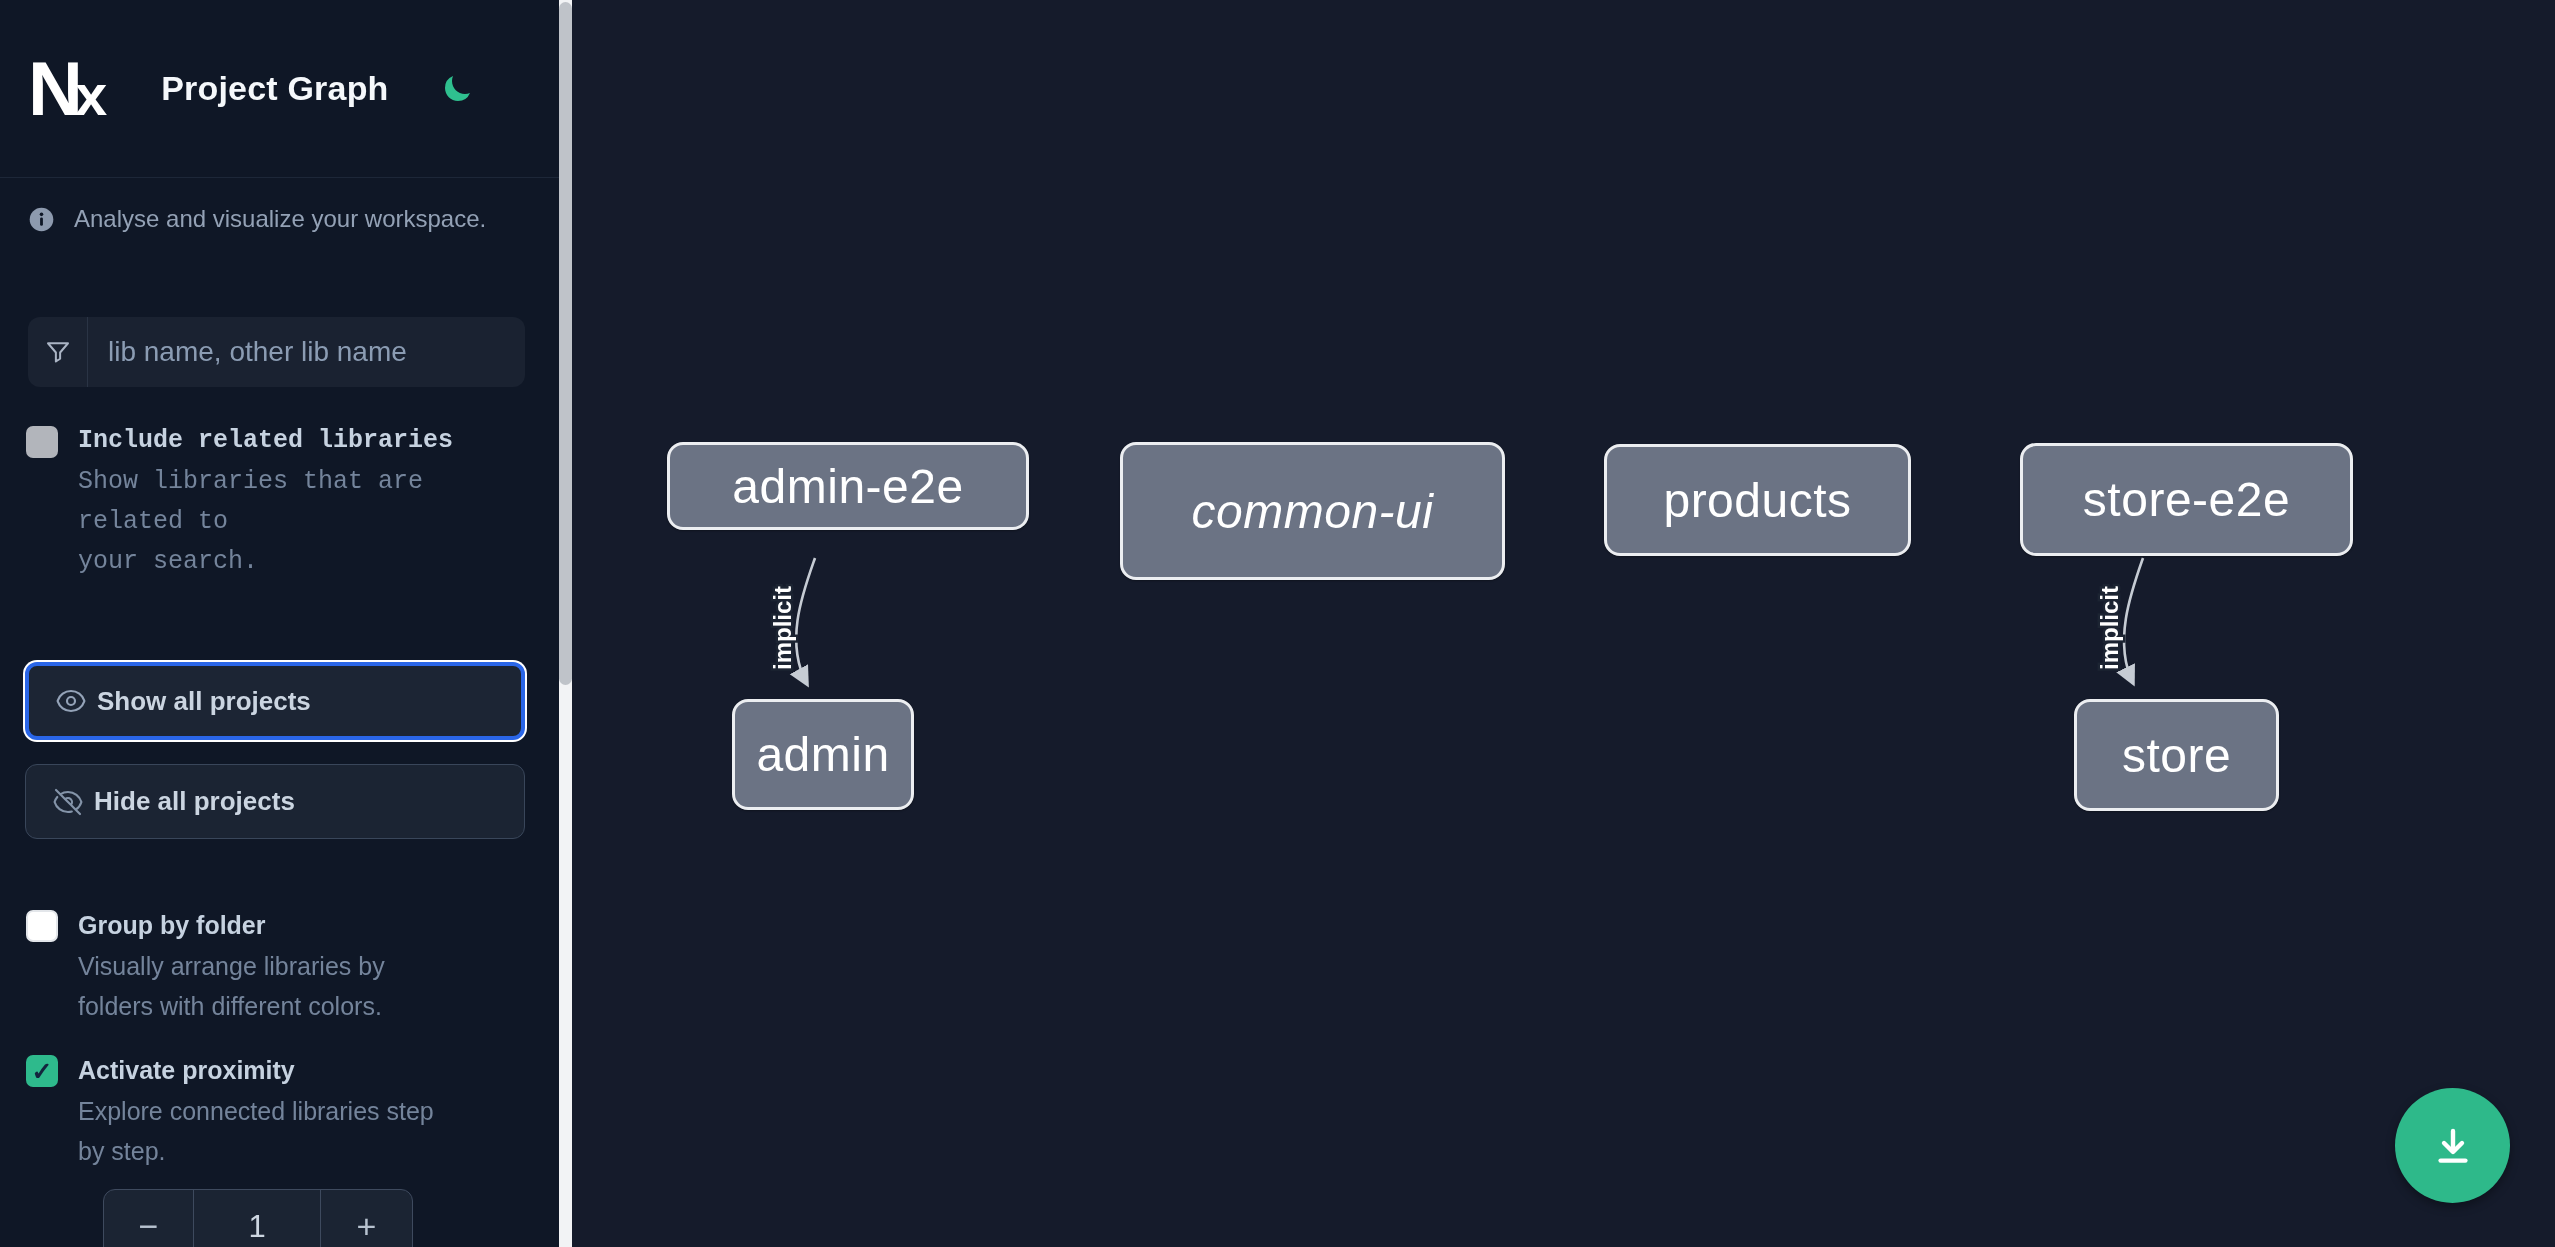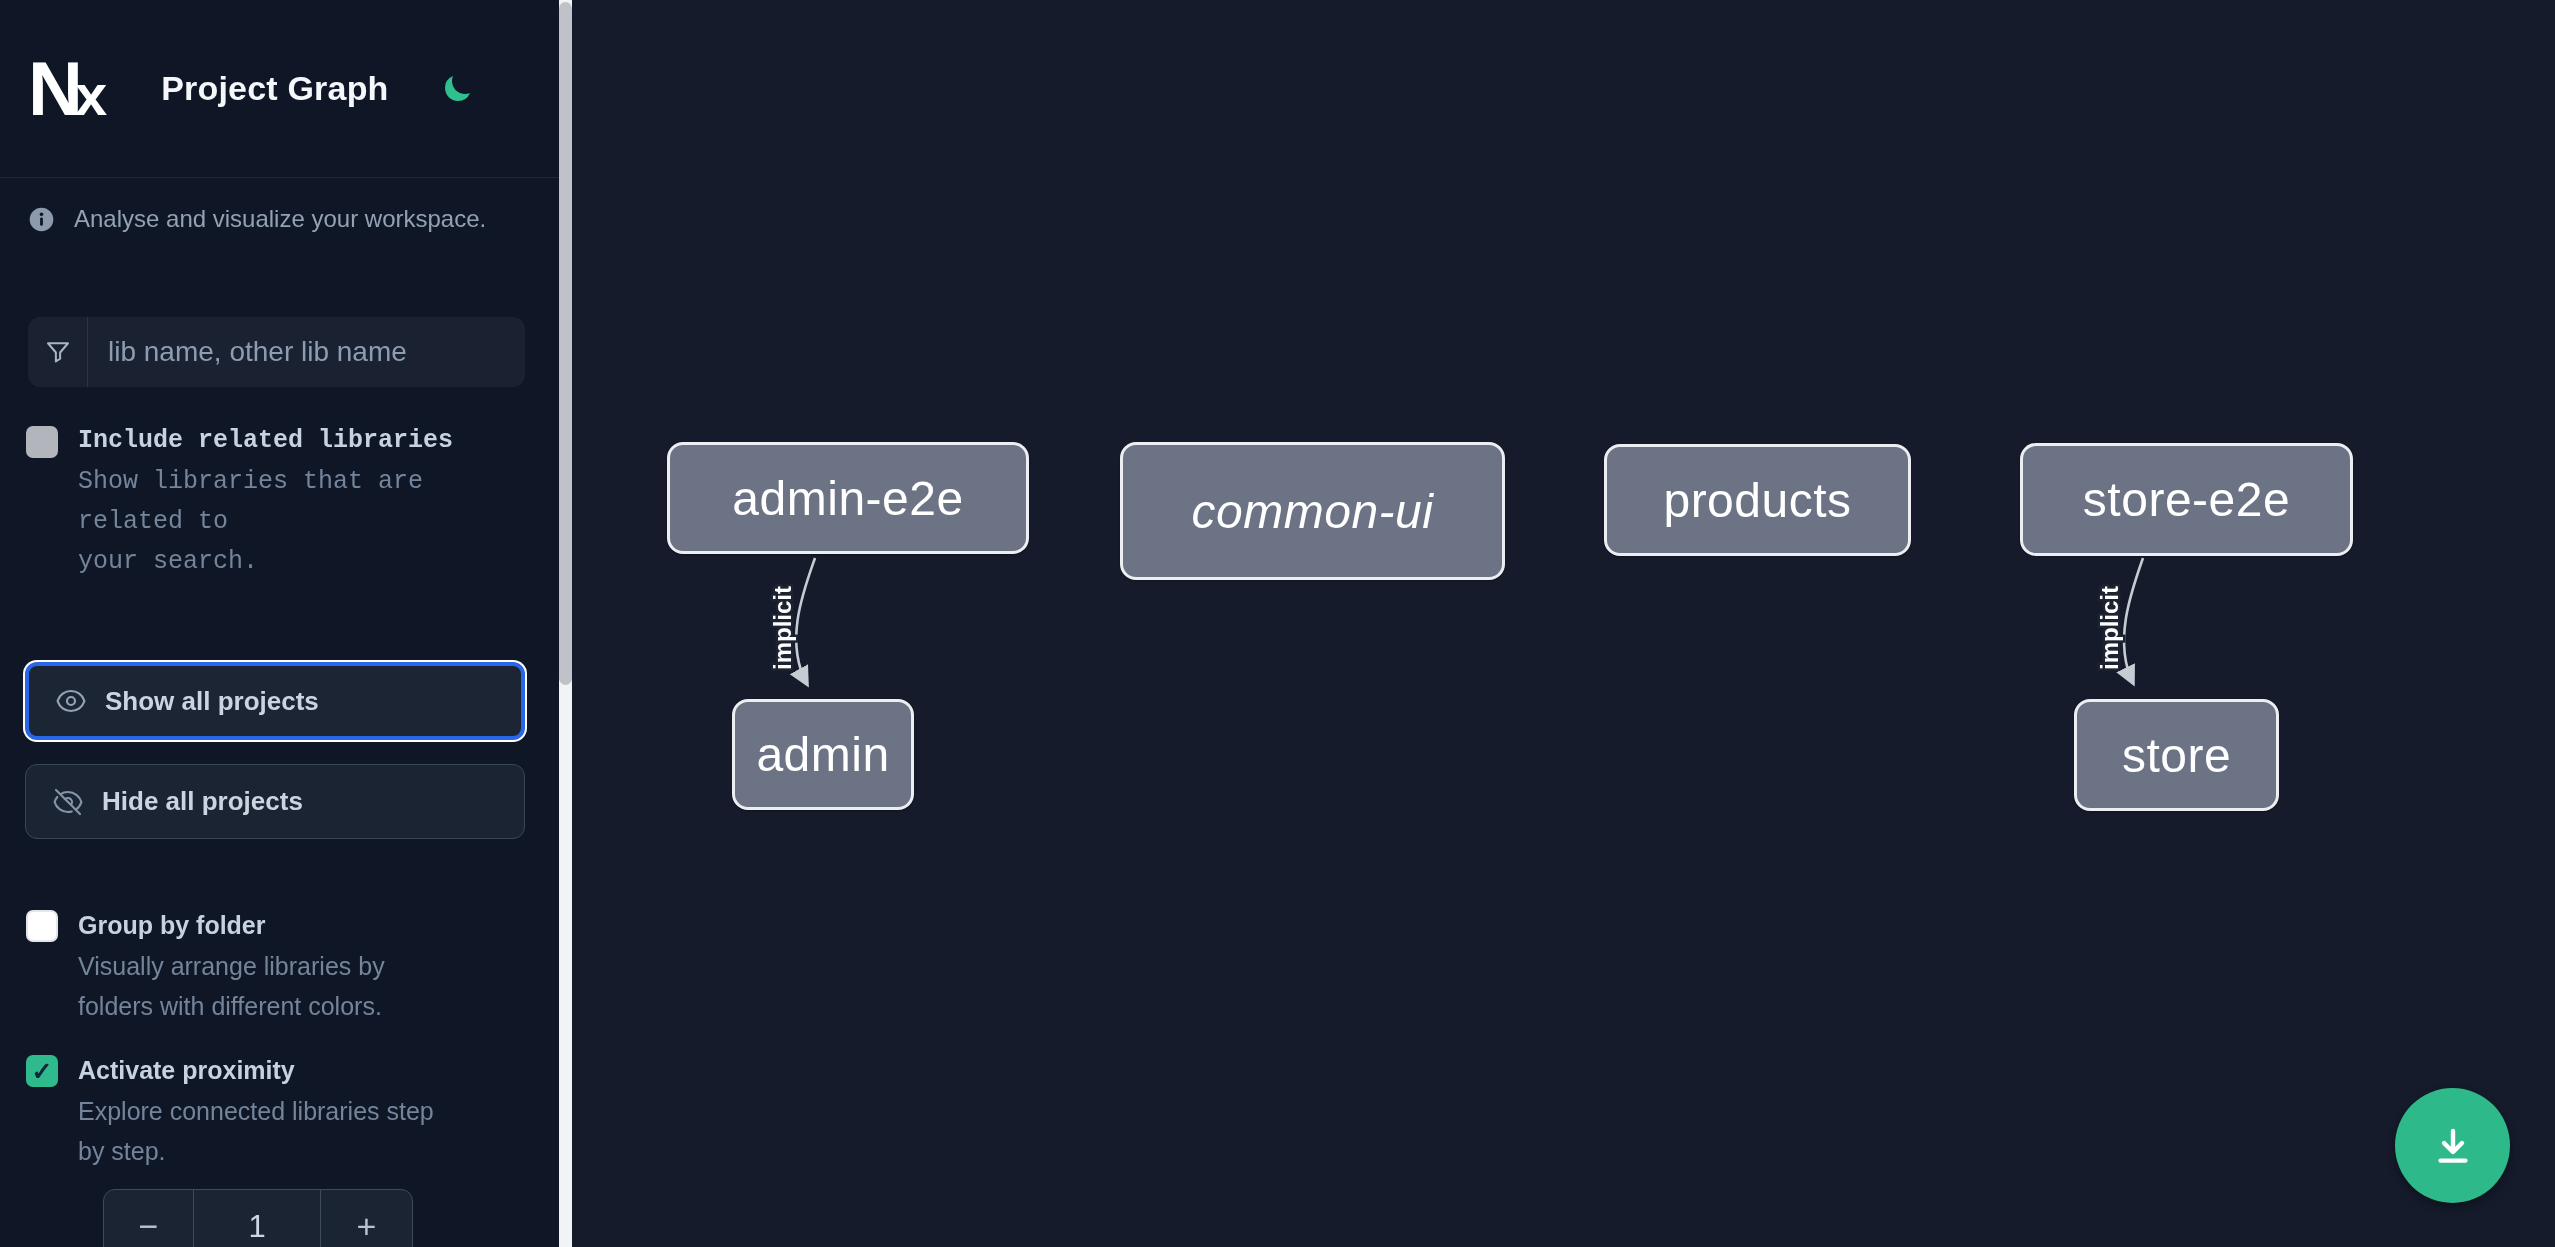--- a/index.html
+++ b/index.html
@@ -48,21 +48,21 @@
   .opt-prox{margin:28px 30px 0 26px;}
   .cb{width:32px;height:32px;border-radius:7px;flex:none;margin-top:1px;}
   .cb-gray{background:#b2b5bb;}
   .cb-white{background:#ffffff;border:2px solid #e3e6ea;}
   .cb-green{background:#2eba8c;display:flex;align-items:center;justify-content:center;
     color:#13253d;font-size:25px;font-weight:900;line-height:1;}
   .opt-label{font-size:25px;font-weight:700;color:#c6d2e0;line-height:32px;}
   .opt-desc{font-size:25px;color:#74849b;line-height:40px;margin-top:5px;}
   
   .btn{
-    display:flex;align-items:center;gap:18px;width:500px;height:75px;
+    display:flex;align-items:center;gap:10px;width:500px;height:75px;
     margin:0 4px 0 25px;padding:0 0 0 26px;
     background:#1b2433;color:#cbd5e1;font-family:"Liberation Sans",sans-serif;
     font-size:26px;font-weight:700;cursor:pointer;
     border:1.5px solid #39465a;border-radius:12px;text-align:left;
   }
   .btn-show{
     margin-top:80px;height:78px;
     border:4px solid #2a66e8;box-shadow:0 0 0 2px #ffffff;
     background:#1c2534;
   }
@@ -230,21 +230,21 @@
         <marker id="arrow" markerWidth="10" markerHeight="9" refX="6.5" refY="4" orient="auto">
           <path d="M0,0 L8,4 L0,8 z" fill="#c6ccd4"></path>
         </marker>
       </defs>
       <path d="M243,558 C231,592 212,642 235,684" fill="none" stroke="#c6ccd4" stroke-width="2.6" marker-end="url(#arrow)"></path>
       <text class="edge-label" transform="translate(219,628) rotate(-90)">implicit</text>
       <path d="M1571,558 C1559,592 1541,642 1561,683" fill="none" stroke="#c6ccd4" stroke-width="2.6" marker-end="url(#arrow)"></path>
       <text class="edge-label" transform="translate(1546,628) rotate(-90)">implicit</text>
     </svg>
 
-    <div class="node" style="left:95px;top:442px;width:362px;height:112px;">admin-e2e</div>
+    <div class="node" style="left:95px;top:442px;width:362px;height:88px;">admin-e2e</div>
     <div class="node" style="left:548px;top:442px;width:385px;height:138px;font-style:italic;">common-ui</div>
     <div class="node" style="left:1032px;top:444px;width:307px;height:112px;">products</div>
     <div class="node" style="left:1448px;top:443px;width:333px;height:113px;">store-e2e</div>
     <div class="node" style="left:160px;top:699px;width:182px;height:111px;">admin</div>
     <div class="node" style="left:1502px;top:699px;width:205px;height:112px;">store</div>
 
     <button class="fab">
       <span style="display:flex">
         <svg width="48" height="48" viewBox="0 0 24 24" fill="none" stroke="#ffffff" stroke-width="2.2" stroke-linecap="round" stroke-linejoin="round">
           <path d="M12 4.5v9.5"></path>

